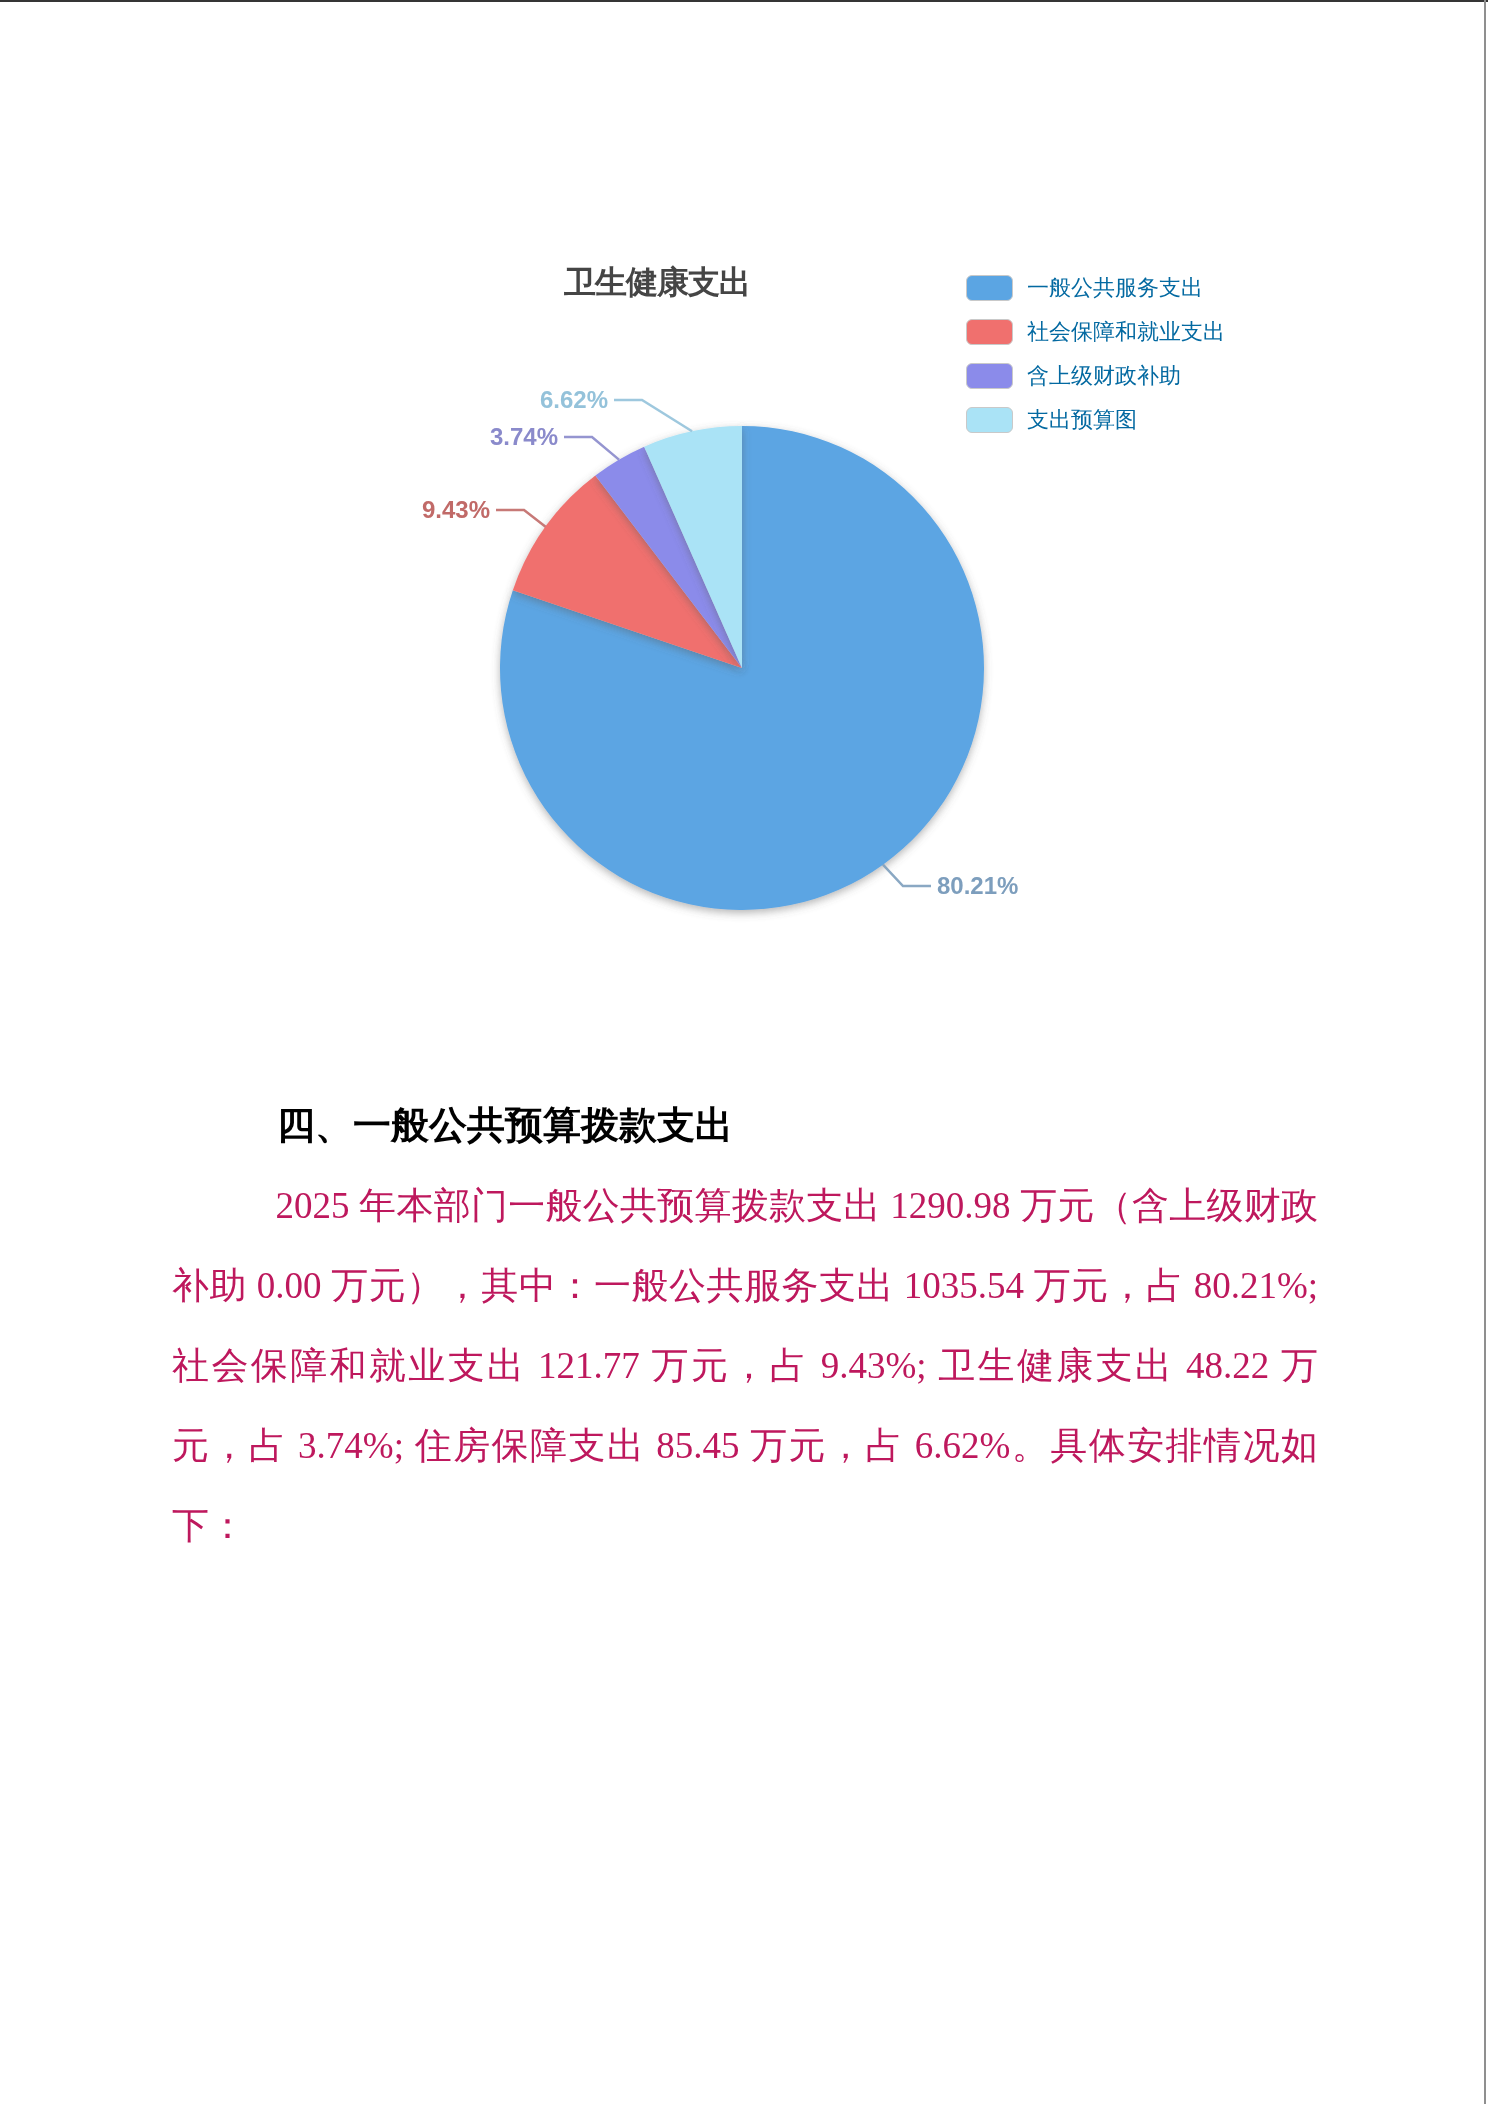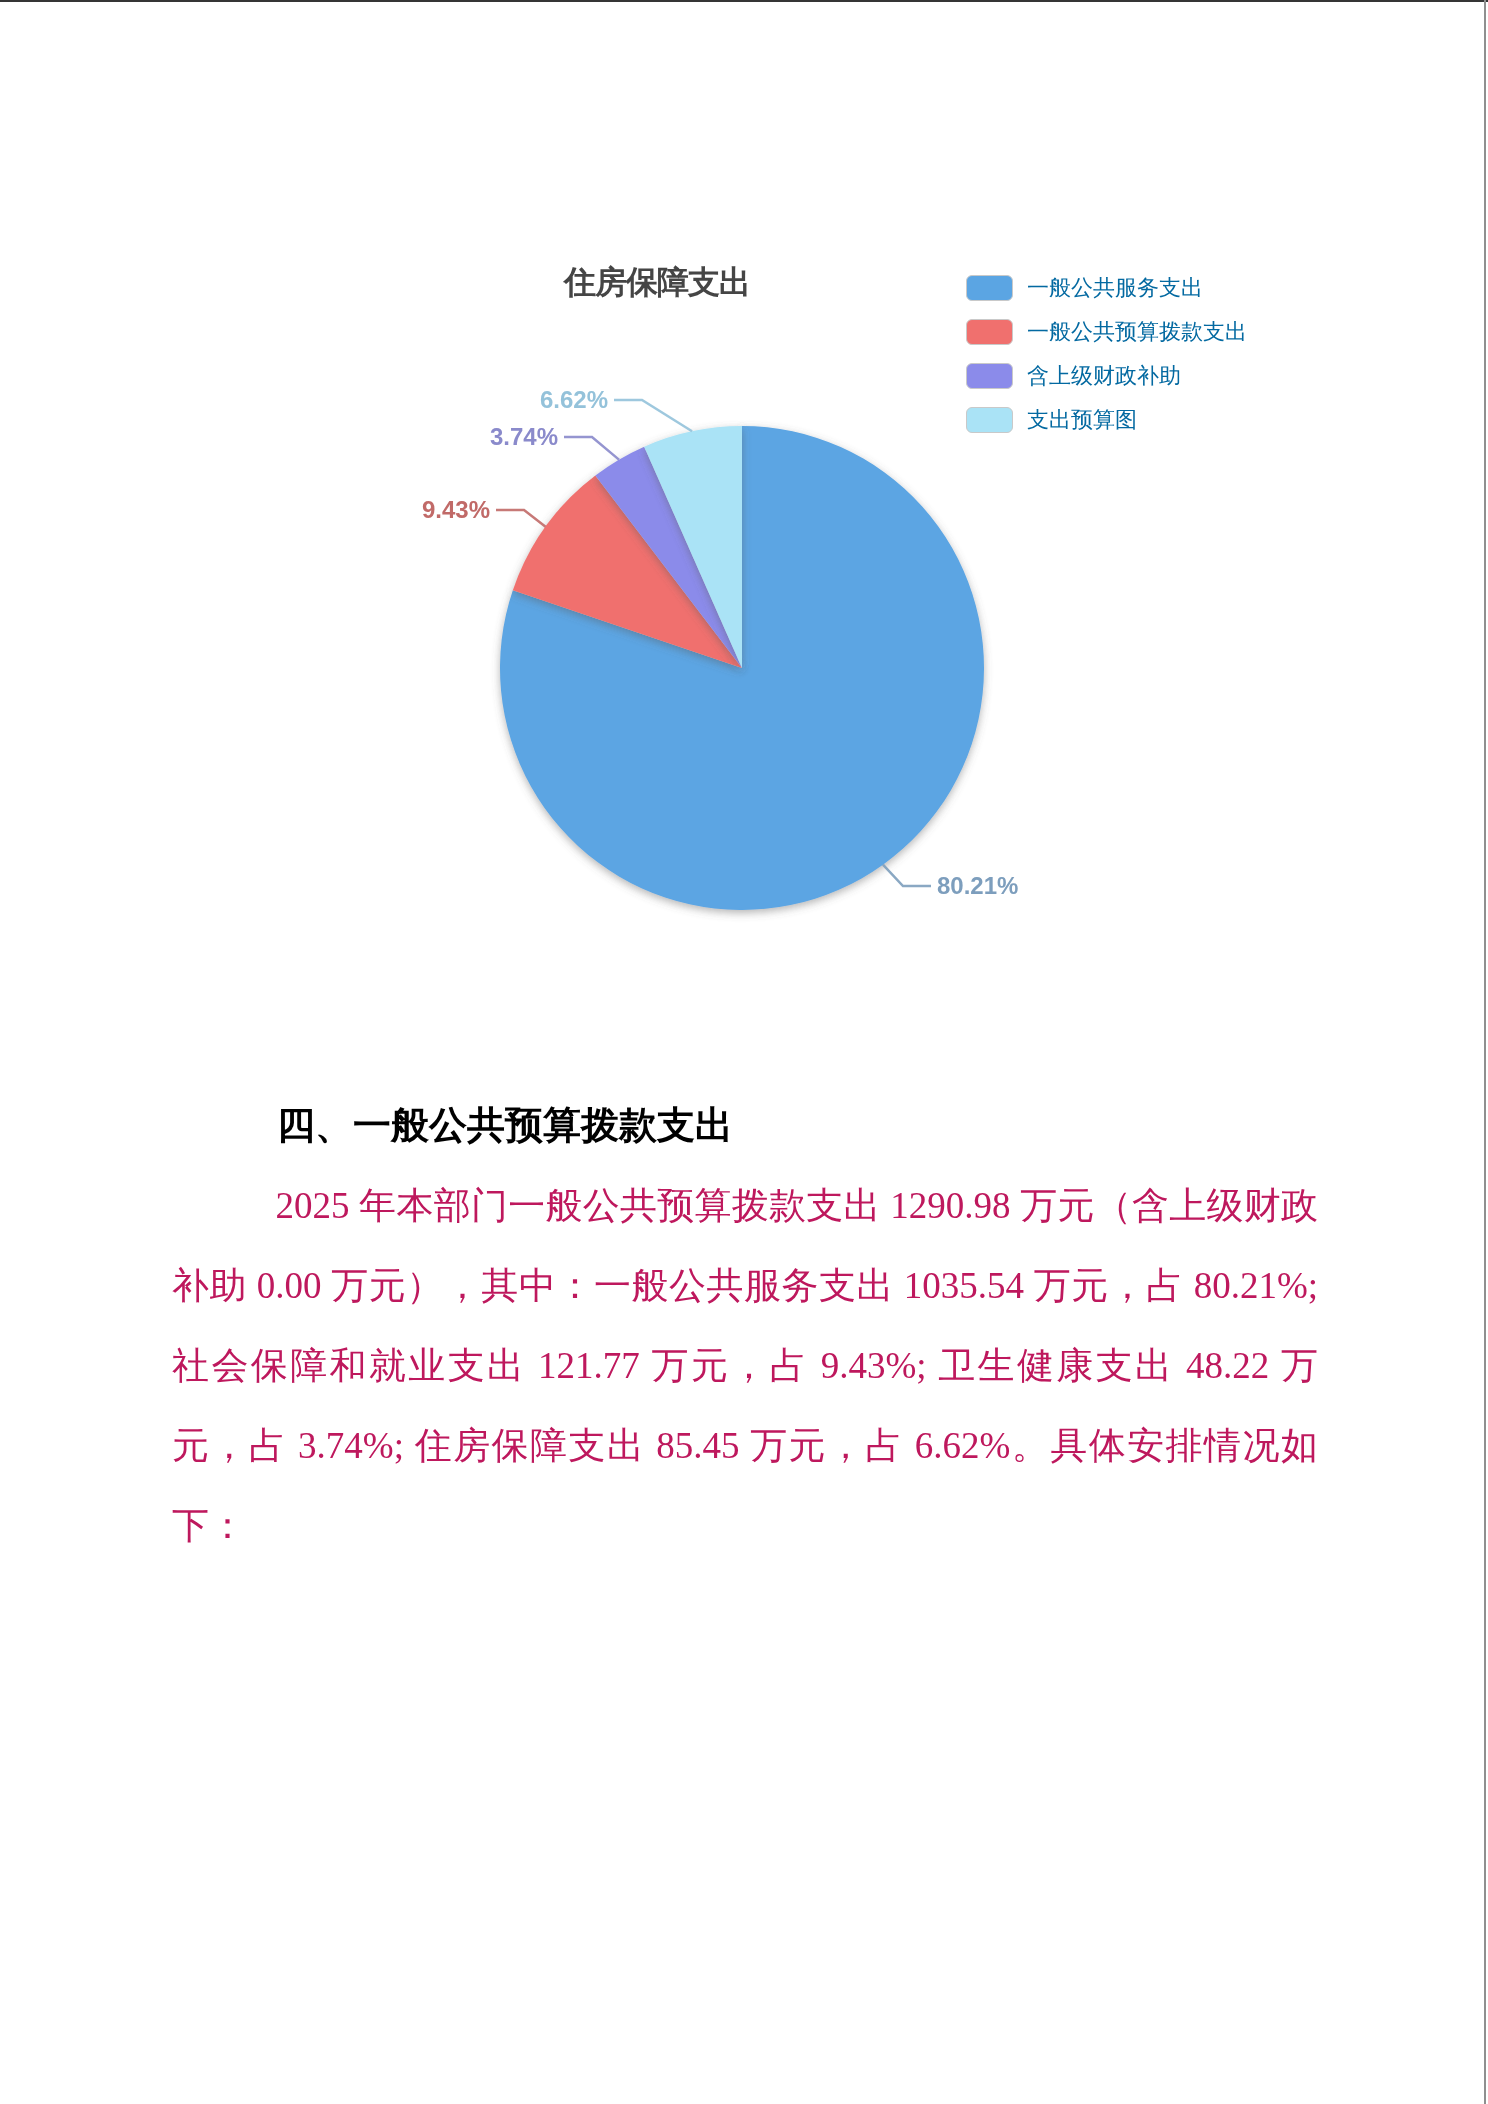--- a/index.html
+++ b/index.html
@@ -43,21 +43,21 @@
   .para-lead{font-weight:700;}
 </style>
 </head>
 <body>
 
 <div class="page">
   <div class="top-border"></div>
   <div class="right-border"></div>
 
   <div>
-    <div class="chart-title">住房保障支出</div>
+    <div class="chart-title">卫生健康支出</div>
 
     <svg class="chart" width="1488" height="1060" viewBox="0 0 1488 1060">
       <defs>
         <filter id="sliceShadow" x="-20%" y="-20%" width="140%" height="140%">
           <feDropShadow dx="0" dy="3" stdDeviation="4" flood-color="#5a5a5a" flood-opacity="0.45"></feDropShadow>
         </filter>
       </defs>
       <g id="pie-group">
           <path d="M742,668 L742,426 A242,242 0 1 1 512.8510558956903,590.1876525487123 Z" fill="#5BA5E3" filter="url(#sliceShadow)"></path>
           <path d="M742,668 L512.8510558956903,590.1876525487123 A242,242 0 0 1 595.3642468482121,475.485180057202 Z" fill="#F0706E" filter="url(#sliceShadow)"></path>
@@ -76,21 +76,21 @@
         </g>
     </svg>
 
     <div class="legend">
         <div class="legend-row">
           <span class="legend-swatch" style="background: rgb(91, 165, 227);"></span>
           <span class="legend-label">一般公共服务支出</span>
         </div>
         <div class="legend-row">
           <span class="legend-swatch" style="background: rgb(240, 112, 110);"></span>
-          <span class="legend-label">一般公共预算拨款支出</span>
+          <span class="legend-label">社会保障和就业支出</span>
         </div>
         <div class="legend-row">
           <span class="legend-swatch" style="background: rgb(139, 139, 234);"></span>
           <span class="legend-label">含上级财政补助</span>
         </div>
         <div class="legend-row">
           <span class="legend-swatch" style="background: rgb(170, 227, 246);"></span>
           <span class="legend-label">支出预算图</span>
         </div>
       </div>

